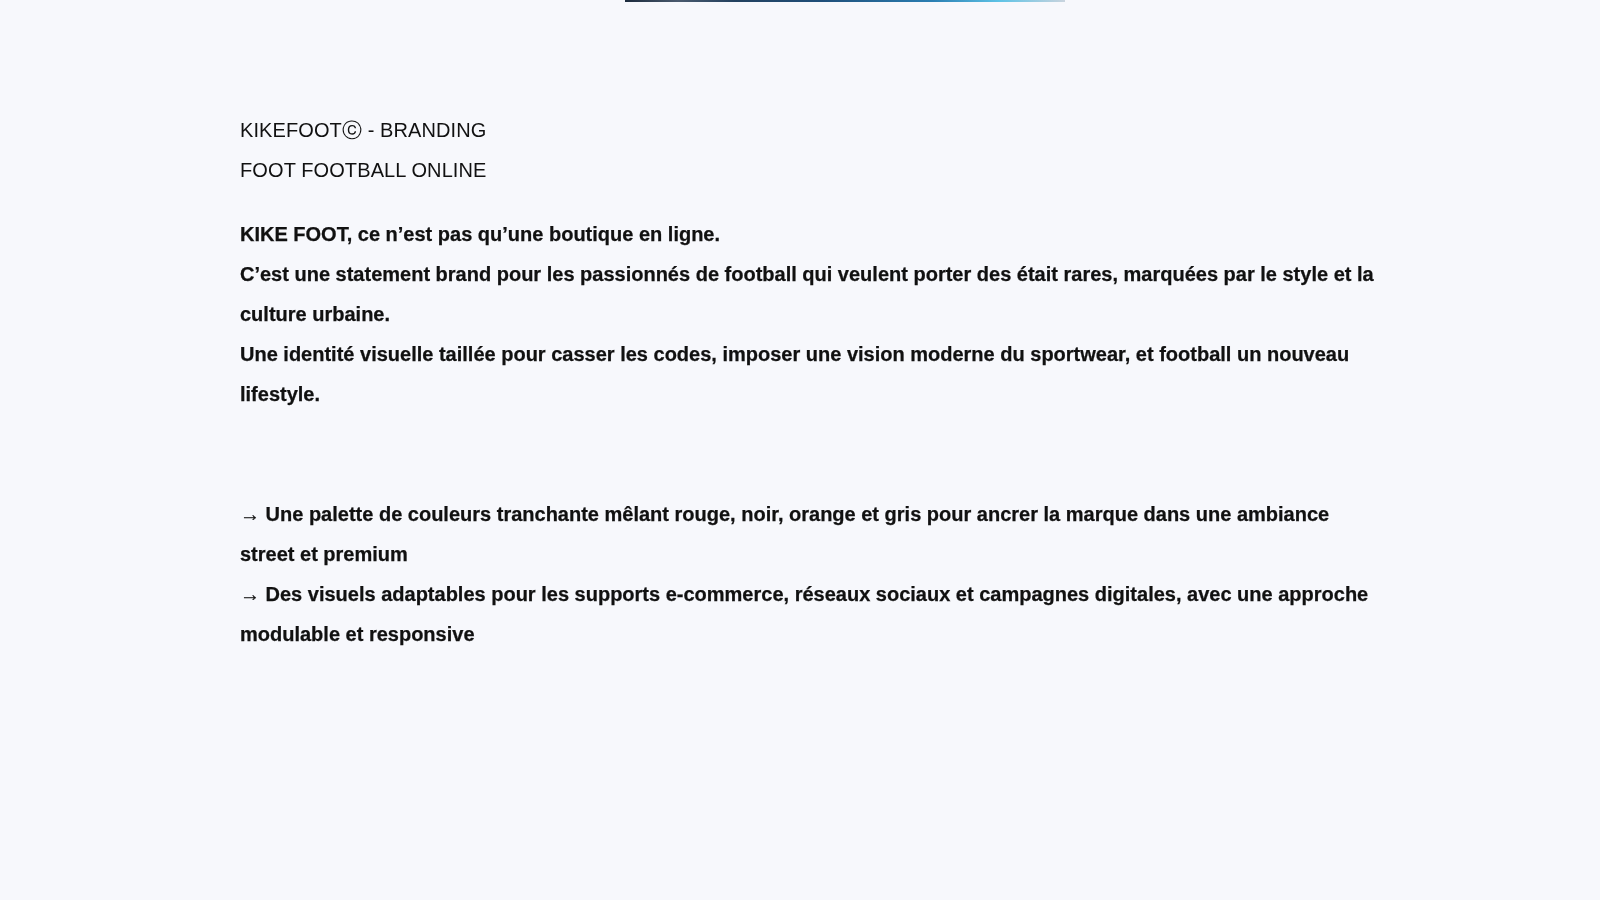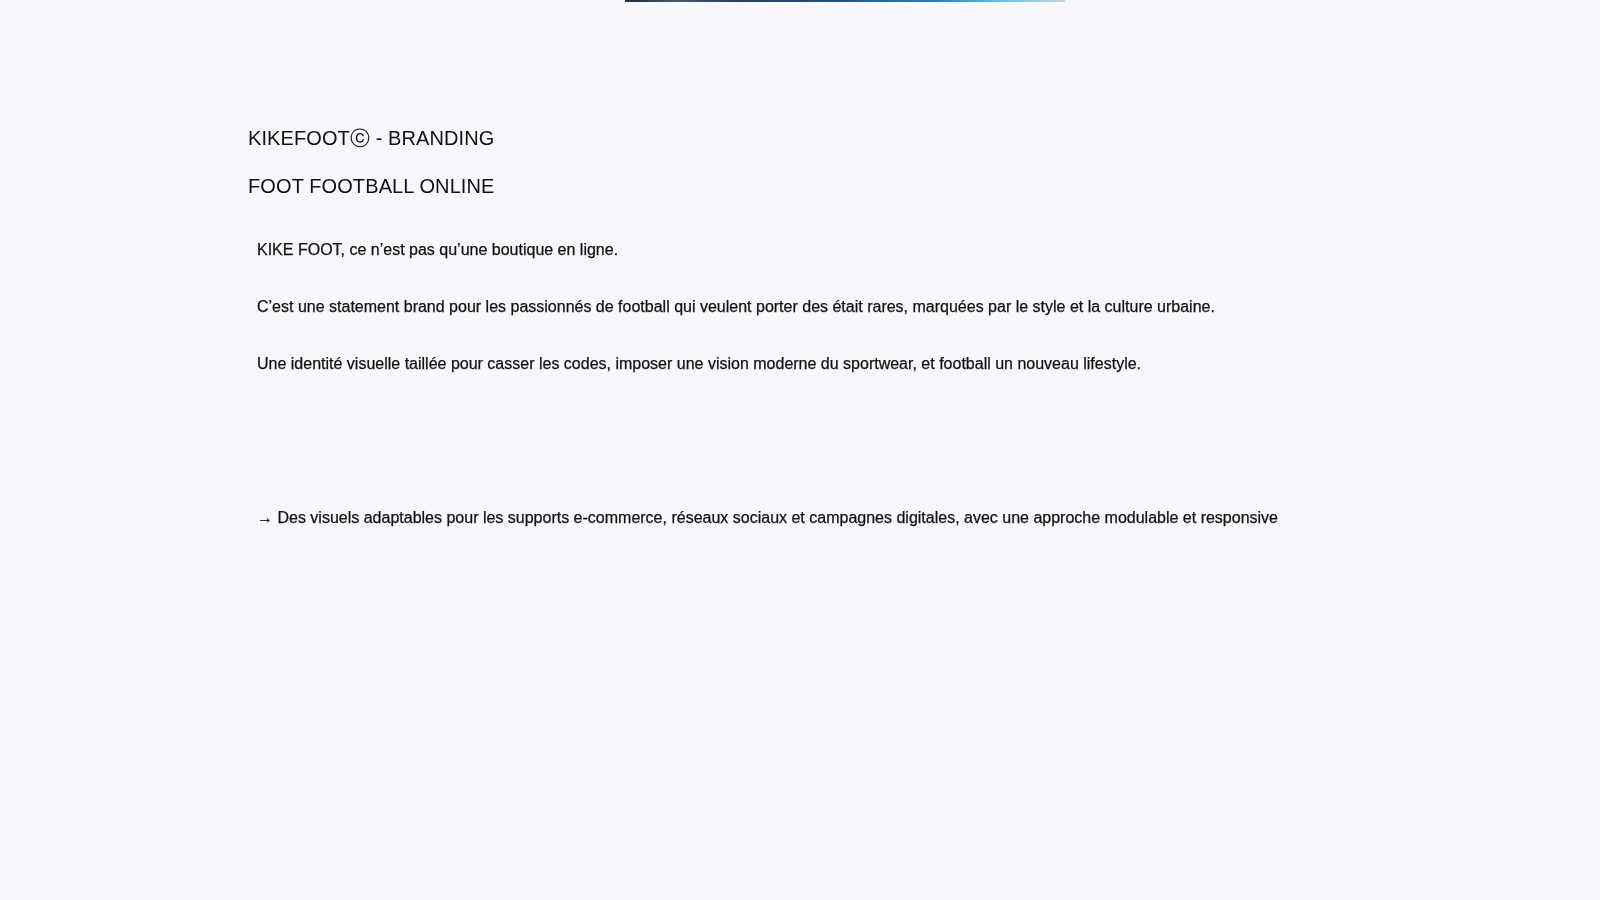--- a/index.html
+++ b/index.html
@@ -26,28 +26,28 @@
       top: 110px;
       width: 1140px;
     }
     .title-block {
       margin: 0 0 24px 0;
     }
     .title-line {
       font-size: 20px;
       font-weight: 500;
       line-height: 40px;
-      margin: 8px;
+      margin: 0;
       letter-spacing: 0.1px;
     }
     .para {
-      font-size: 16px;
-      font-weight: 400;
+      font-size: 20px;
+      font-weight: 700;
       line-height: 40px;
-      margin: 17px;
+      margin: 0;
       -webkit-text-stroke: 0.25px #111111;
     }
     .spacer {
       height: 40px;
     }
   </style>
 </head>
 <body>
 
 <div class="hero-image-edge"></div>
@@ -63,18 +63,19 @@
     <p class="para">C’est une statement brand pour les passionnés de football qui veulent porter des était rares, marquées par le style et la culture urbaine.</p>
     <p class="para">Une identité visuelle taillée pour casser les codes, imposer une vision moderne du sportwear, et football un nouveau lifestyle.</p>
   </section>
 
   <div class="spacer"></div>
 
 
   <div class="spacer"></div>
 
   <section>
+    <p class="para">→ Une palette de couleurs tranchante mêlant rouge, noir, orange et gris pour ancrer la marque dans une ambiance street et premium</p>
     <p class="para">→ Des visuels adaptables pour les supports e-commerce, réseaux sociaux et campagnes digitales, avec une approche modulable et responsive</p>
   </section>
 
   <div class="spacer"></div>
 
 </main>
 
 </body></html>

